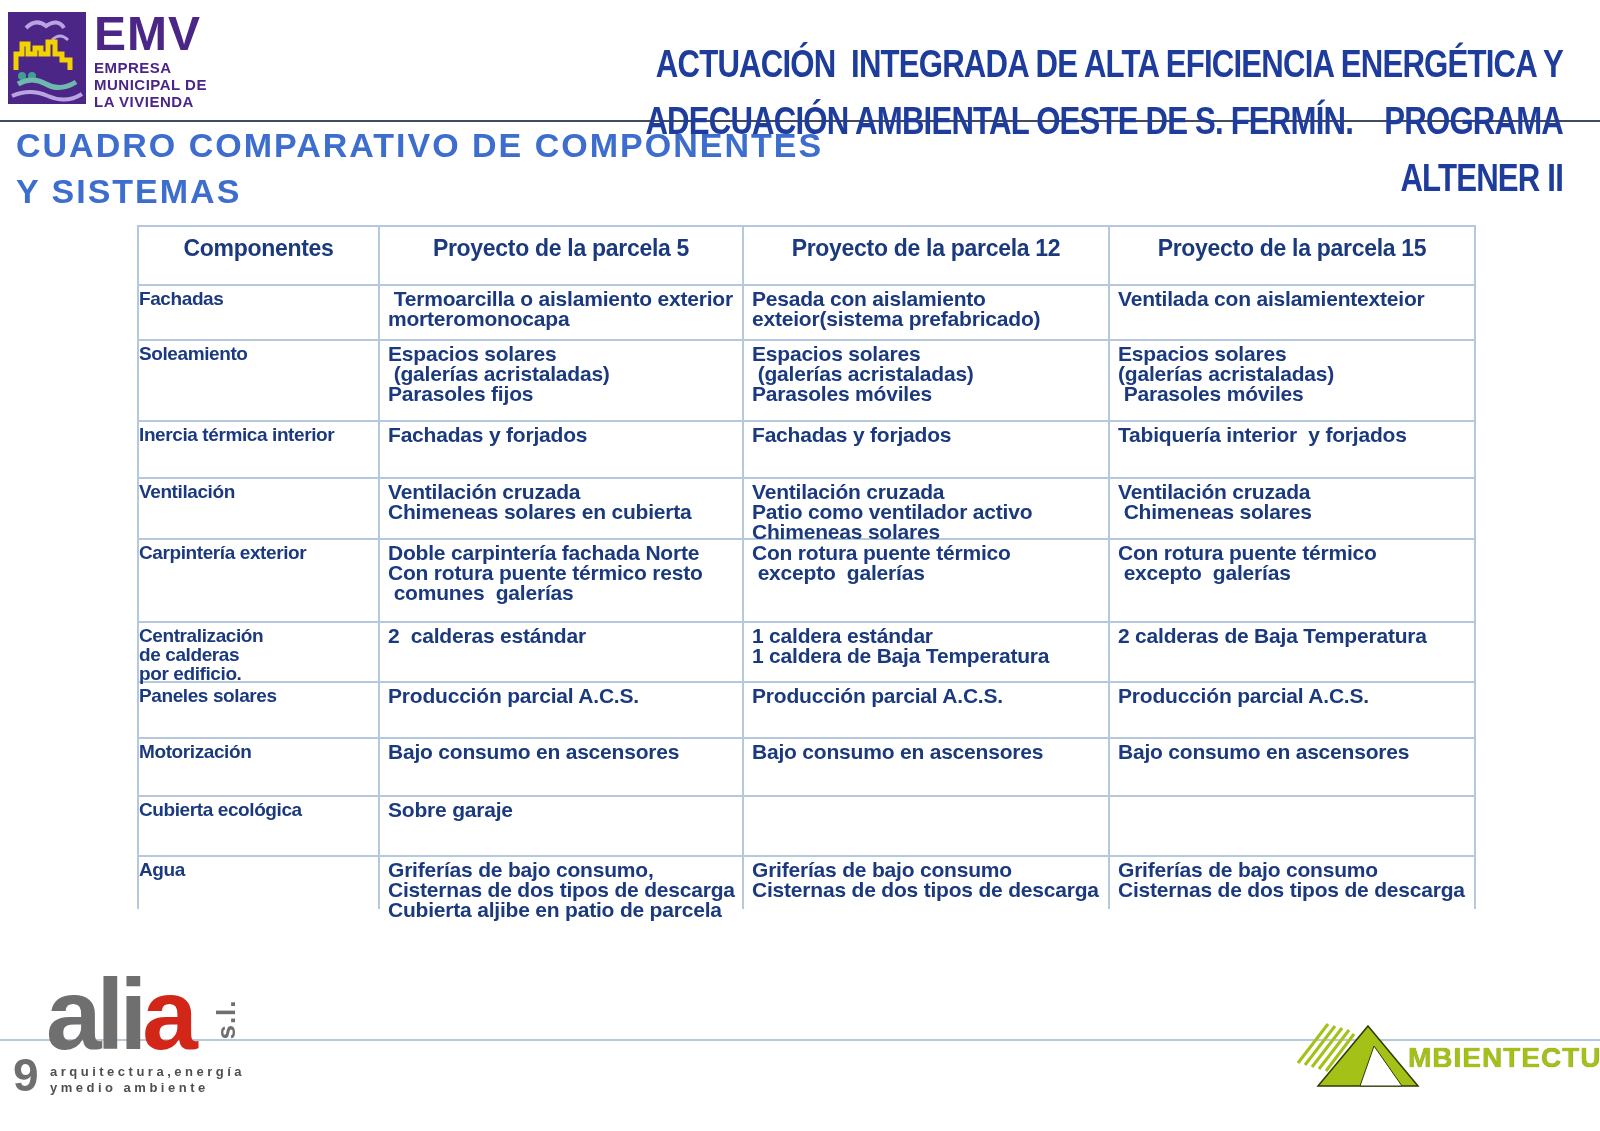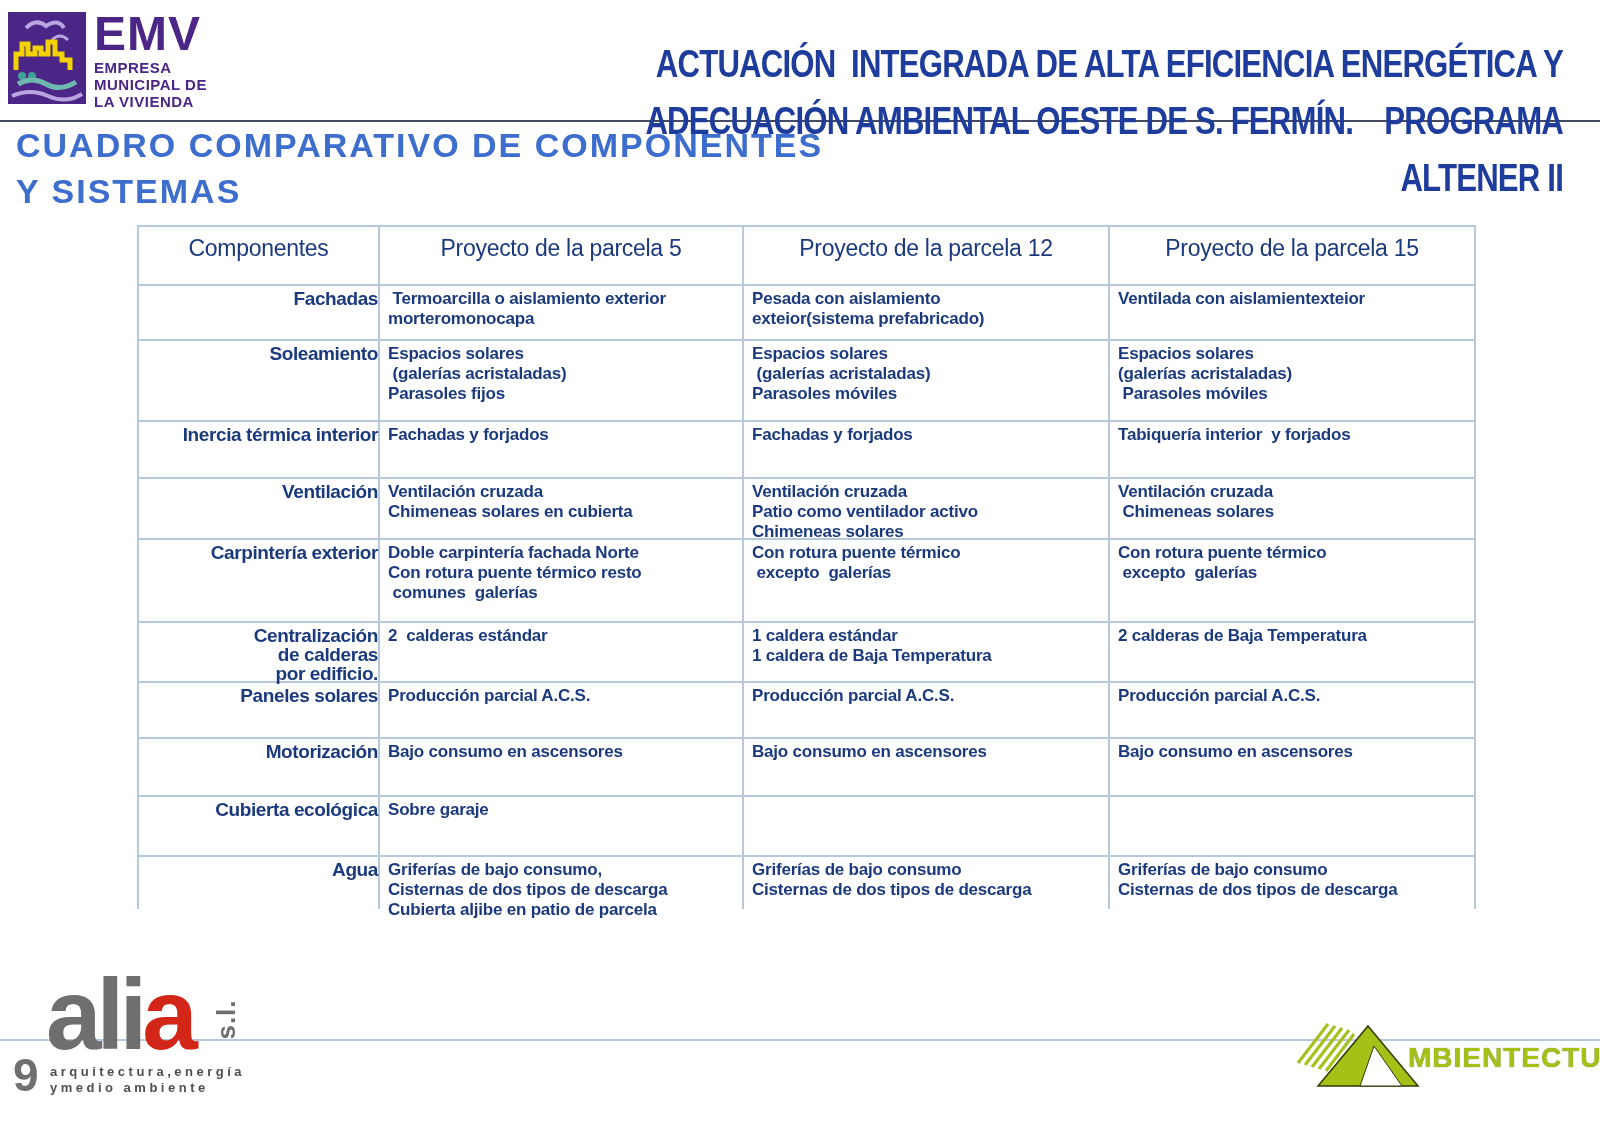--- a/index.html
+++ b/index.html
@@ -27,25 +27,25 @@
   .rule-top{position:absolute;left:0;top:120px;width:1600px;height:2px;
             background:var(--rule-dark);z-index:3;}
   .rule-bottom{position:absolute;left:0;top:1039px;width:1600px;height:2px;
                background:var(--table-border);z-index:3;}
 
   
   table.cmp{position:absolute;left:137px;top:225px;width:1337px;z-index:2;
             border-collapse:collapse;table-layout:fixed;color:var(--table-text);}
   table.cmp th,table.cmp td{border:2px solid var(--table-border);vertical-align:top;}
   table.cmp tbody tr:last-child td{border-bottom:none;}
-  table.cmp th{height:48px;font-size:23px;font-weight:normal;padding-top:8px;
+  table.cmp th{height:48px;font-size:23px;font-weight:bold;padding-top:8px;
                text-align:center;letter-spacing:-.3px;}
   table.cmp td{padding:3px 4px 0 8px;}
-  table.cmp td.lab{padding:3px 0 0 0;text-align:right;}
-  .c{font-size:17px;line-height:20px;font-weight:bold;white-space:pre;overflow:visible;
+  table.cmp td.lab{padding:3px 0 0 0;text-align:left;}
+  .c{font-size:21px;line-height:20px;font-weight:bold;white-space:pre;overflow:visible;
      letter-spacing:-.2px;}
   td.lab .c{font-size:19px;line-height:19px;letter-spacing:-.4px;}
   .r1 .c{height:50px}.r2 .c{height:76px}.r3 .c{height:52px}.r4 .c{height:56px}
   .r5 .c{height:78px}.r6 .c{height:55px}.r7 .c{height:51px}.r8 .c{height:49px}
   .r9 .c{height:49px}.r10 .c{height:53px}.r11 .c{height:55px}.r12 .c{height:49px}
 
   
   .page-num{position:absolute;left:13px;top:1048px;z-index:5;font-size:46px;
             font-weight:bold;color:var(--alia-gray);}
   .alia{position:absolute;left:46px;top:968px;z-index:4;}

